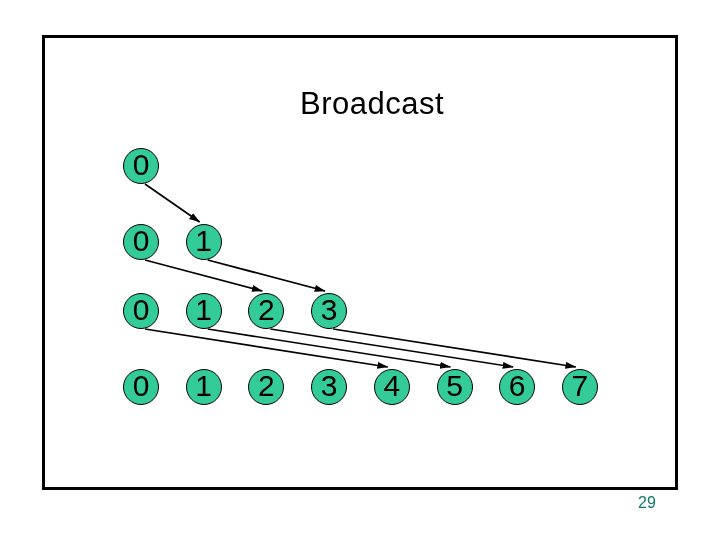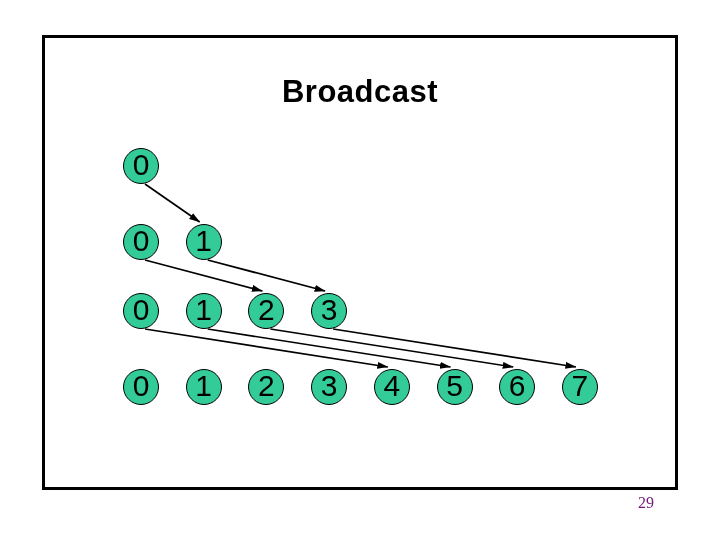--- a/index.html
+++ b/index.html
@@ -22,24 +22,24 @@
     width: 630px;
     height: 449px;
     border: 3px solid #000000;
     background: #ffffff;
   }
   .title {
     position: absolute;
     left: 42px;
     top: 74px;
     width: 636px;
-    margin: 0;
+    margin: 12px;
     text-align: center;
     font-size: 31px;
-    font-weight: bold;
+    font-weight: normal;
     color: #000000;
     letter-spacing: 0.5px;
   }
   .arrows {
     position: absolute;
     left: 0;
     top: 0;
     width: 720px;
     height: 540px;
     pointer-events: none;
@@ -68,23 +68,23 @@
     left: 251px;
     top: 494px;
     font-family: "Liberation Serif", serif;
     font-size: 16px;
     color: #000000;
   }
   .footer-right {
     position: absolute;
     left: 638px;
     top: 494px;
-    font-family: Liberation Serif, serif;
+    font-family: Liberation Sans, sans-serif;
     font-size: 16px;
-    color: #701a75;
+    color: #0f766e;
   }
 </style>
 </head>
 <body>
 
 <div class="canvas">
   <div class="slide-frame"></div>
 
   <h1 class="title">Broadcast</h1>
 

